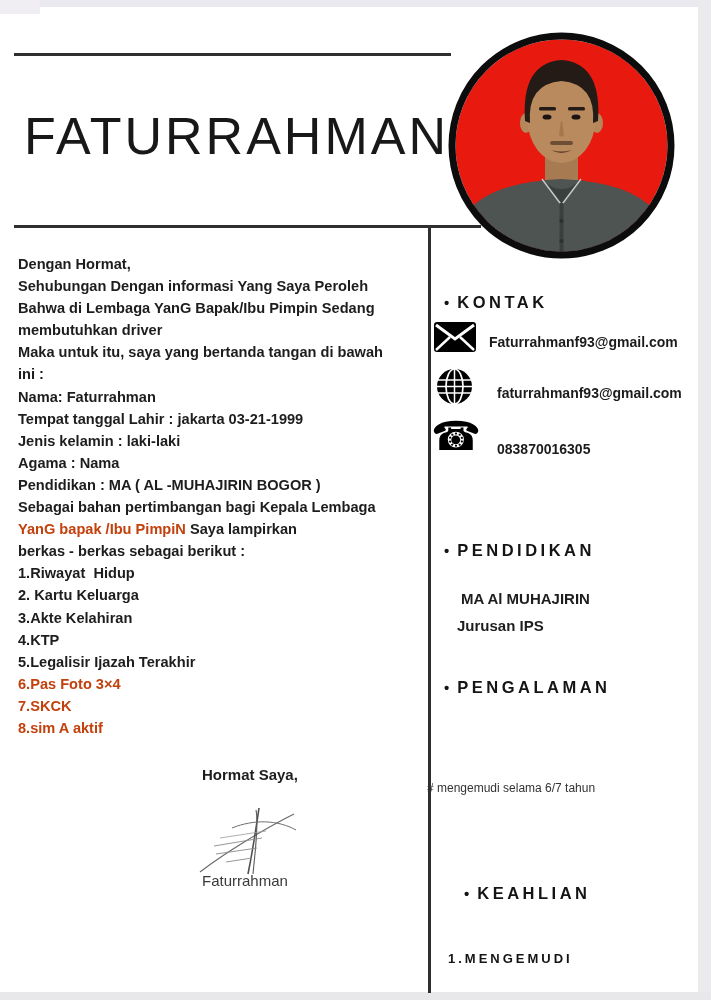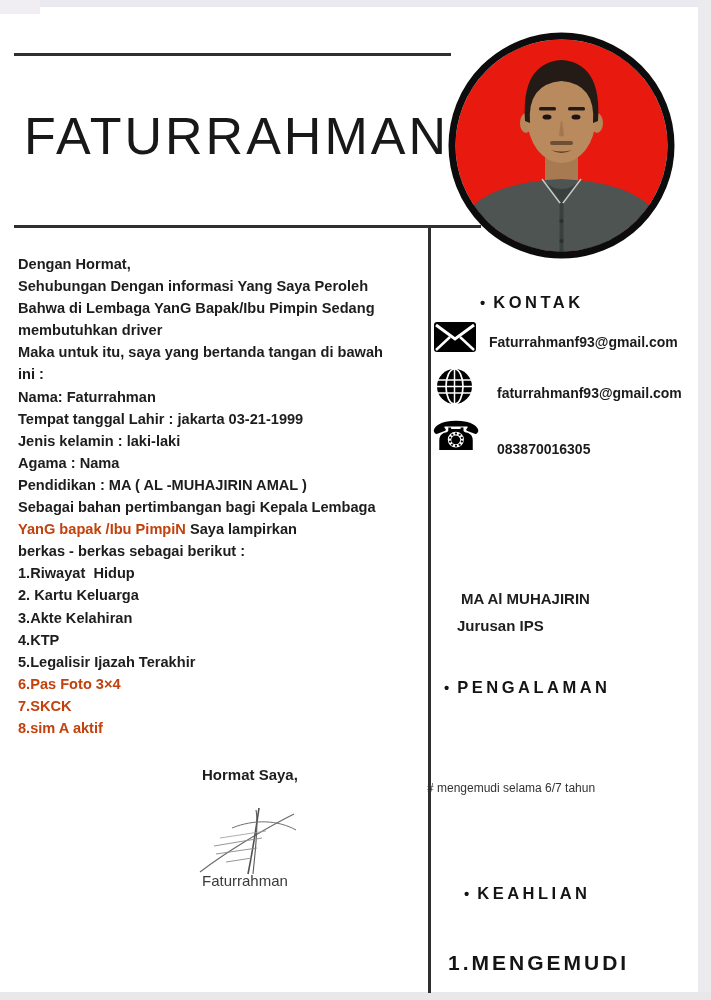--- a/index.html
+++ b/index.html
@@ -33,42 +33,42 @@
   .letter-line{white-space:pre;}
   .seg-b{font-weight:700;color:#1d1d1d;}
   .seg-r{font-weight:700;color:#c2410c;}
   .closing{position:absolute;left:202px;top:766px;font-size:15px;font-weight:700;white-space:nowrap;}
   .signature{position:absolute;left:196px;top:804px;}
   .sign-name{position:absolute;left:202px;top:872px;font-size:15px;font-weight:400;color:#3a3a3a;white-space:nowrap;}
 
   
   .sec-head{position:absolute;font-size:16.5px;font-weight:700;letter-spacing:3.5px;color:#141414;white-space:nowrap;}
   .sec-head .blt{letter-spacing:0;margin-right:8px;font-size:15px;}
-  .head-kontak{left:444px;top:293px;margin-left:36px;}
+  .head-kontak{left:444px;top:293px;}
   .head-pendidikan{left:444px;top:541px;}
   .head-pengalaman{left:444px;top:678px;}
   .head-keahlian{left:464px;top:884px;}
 
   .contact-icon{position:absolute;}
   .icon-envelope{left:434px;top:322px;}
   .icon-globe{left:436px;top:368px;}
   .icon-phone{left:431px;top:416px;font-size:40px;line-height:40px;color:#000;
     font-family:"DejaVu Sans",sans-serif;}
   .contact-text{position:absolute;font-size:14px;font-weight:700;color:#1b1b1b;white-space:nowrap;}
   .ct-1{left:489px;top:334px;}
   .ct-2{left:497px;top:385px;}
   .ct-3{left:497px;top:441px;}
 
   .edu-school{position:absolute;left:461px;top:590px;font-size:15px;font-weight:700;white-space:nowrap;}
   .edu-major{position:absolute;left:457px;top:617px;font-size:15px;font-weight:700;white-space:nowrap;}
 
   .exp-1{position:absolute;left:427px;top:722px;width:272px;font-size:14.5px;font-weight:400;color:#333;line-height:22px;}
   .exp-2{position:absolute;left:427px;top:781px;font-size:12px;font-weight:400;color:#333;white-space:nowrap;}
 
-  .skill-1{position:absolute;left:448px;top:951px;font-size:21px;font-weight:700;letter-spacing:3px;color:#141414;white-space:nowrap;}
+  .skill-1{position:absolute;left:448px;top:951px;font-size:13px;font-weight:700;letter-spacing:3px;color:#141414;white-space:nowrap;}
 </style>
 </head>
 <body>
 
 <div id="page">
 
   <div class="edge-top"></div>
   <div class="edge-top-smudge"></div>
   <div class="edge-right"></div>
   <div class="edge-bottom"></div>
@@ -127,21 +127,21 @@
       <div class="letter-line"><span class="seg-b">Dengan Hormat,</span></div>
       <div class="letter-line"><span class="seg-b">Sehubungan Dengan informasi Yang Saya Peroleh</span></div>
       <div class="letter-line"><span class="seg-b">Bahwa di Lembaga YanG Bapak/Ibu Pimpin Sedang</span></div>
       <div class="letter-line"><span class="seg-b">membutuhkan driver</span></div>
       <div class="letter-line"><span class="seg-b">Maka untuk itu, saya yang bertanda tangan di bawah</span></div>
       <div class="letter-line"><span class="seg-b">ini :</span></div>
       <div class="letter-line"><span class="seg-b">Nama: Faturrahman</span></div>
       <div class="letter-line"><span class="seg-b">Tempat tanggal Lahir : jakarta 03-21-1999</span></div>
       <div class="letter-line"><span class="seg-b">Jenis kelamin : laki-laki</span></div>
       <div class="letter-line"><span class="seg-b">Agama : Nama</span></div>
-      <div class="letter-line"><span class="seg-b">Pendidikan : MA ( AL -MUHAJIRIN AMAL )</span></div>
+      <div class="letter-line"><span class="seg-b">Pendidikan : MA ( AL -MUHAJIRIN BOGOR )</span></div>
       <div class="letter-line"><span class="seg-b">Sebagai bahan pertimbangan bagi Kepala Lembaga</span></div>
       <div class="letter-line"><span class="seg-r">YanG bapak /Ibu PimpiN </span><span class="seg-b">Saya lampirkan</span></div>
       <div class="letter-line"><span class="seg-b">berkas - berkas sebagai berikut :</span></div>
       <div class="letter-line"><span class="seg-b">1.Riwayat  Hidup</span></div>
       <div class="letter-line"><span class="seg-b">2. Kartu Keluarga</span></div>
       <div class="letter-line"><span class="seg-b">3.Akte Kelahiran</span></div>
       <div class="letter-line"><span class="seg-b">4.KTP</span></div>
       <div class="letter-line"><span class="seg-b">5.Legalisir Ijazah Terakhir</span></div>
       <div class="letter-line"><span class="seg-r">6.Pas Foto 3×4</span></div>
       <div class="letter-line"><span class="seg-r">7.SKCK</span></div>
@@ -187,20 +187,23 @@
       <line x1="1.5" y1="12" x2="35.5" y2="12" stroke="#fff" stroke-width="1.6"></line>
       <line x1="1" y1="18.5" x2="36" y2="18.5" stroke="#fff" stroke-width="1.6"></line>
       <line x1="1.5" y1="25" x2="35.5" y2="25" stroke="#fff" stroke-width="1.6"></line>
     </svg>
   </div>
   <div class="contact-text ct-2">faturrahmanf93@gmail.com</div>
 
   <div class="contact-icon icon-phone">☎</div>
   <div class="contact-text ct-3">083870016305</div>
 
+  <div class="sec-head head-pendidikan">
+    <span class="blt">•</span><span>PENDIDIKAN</span>
+  </div>
   <div class="edu-school">MA Al MUHAJIRIN</div>
   <div class="edu-major">Jurusan IPS</div>
 
   <div class="sec-head head-pengalaman">
     <span class="blt">•</span><span>PENGALAMAN</span>
   </div>
   <div class="exp-2"># mengemudi selama 6/7 tahun</div>
 
   <div class="sec-head head-keahlian">
     <span class="blt">•</span><span>KEAHLIAN</span>

